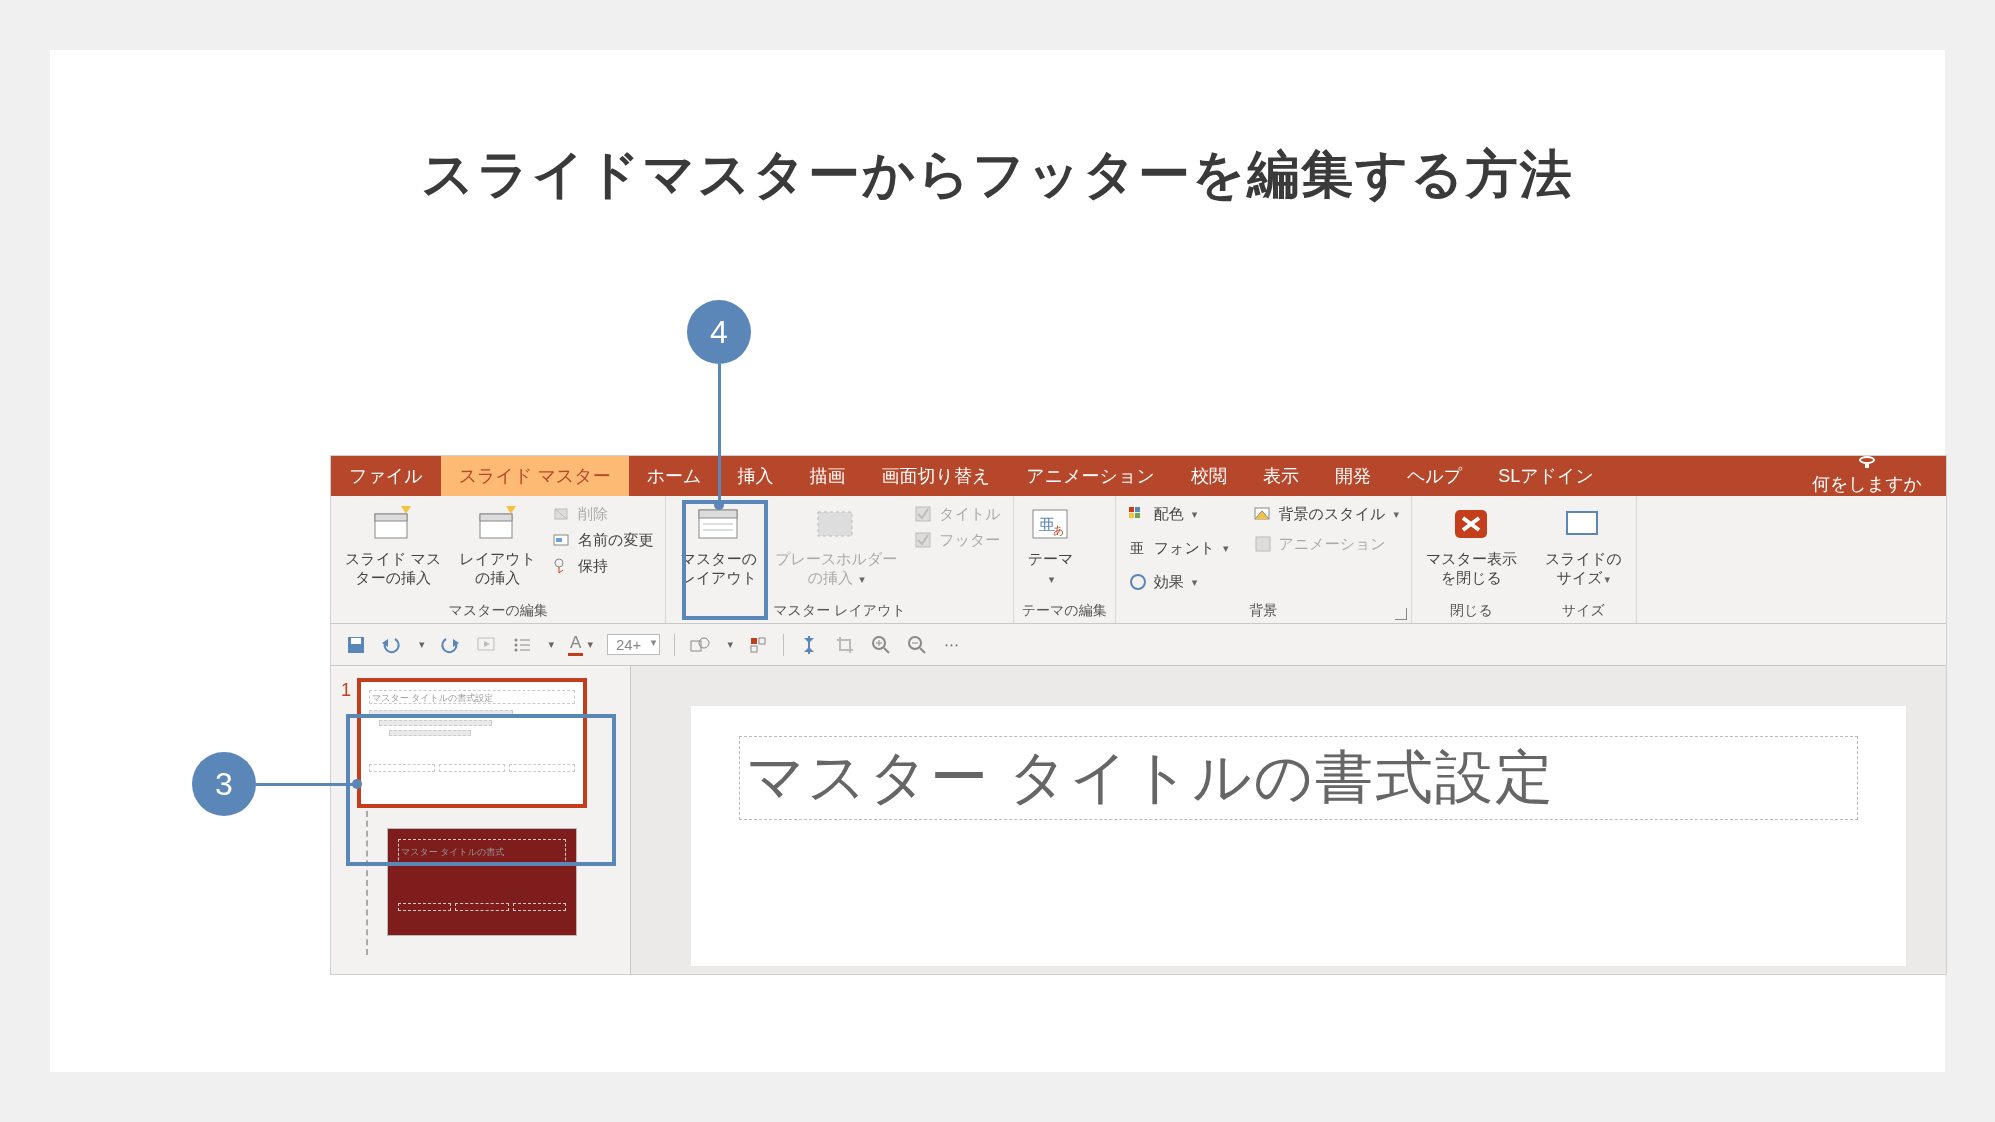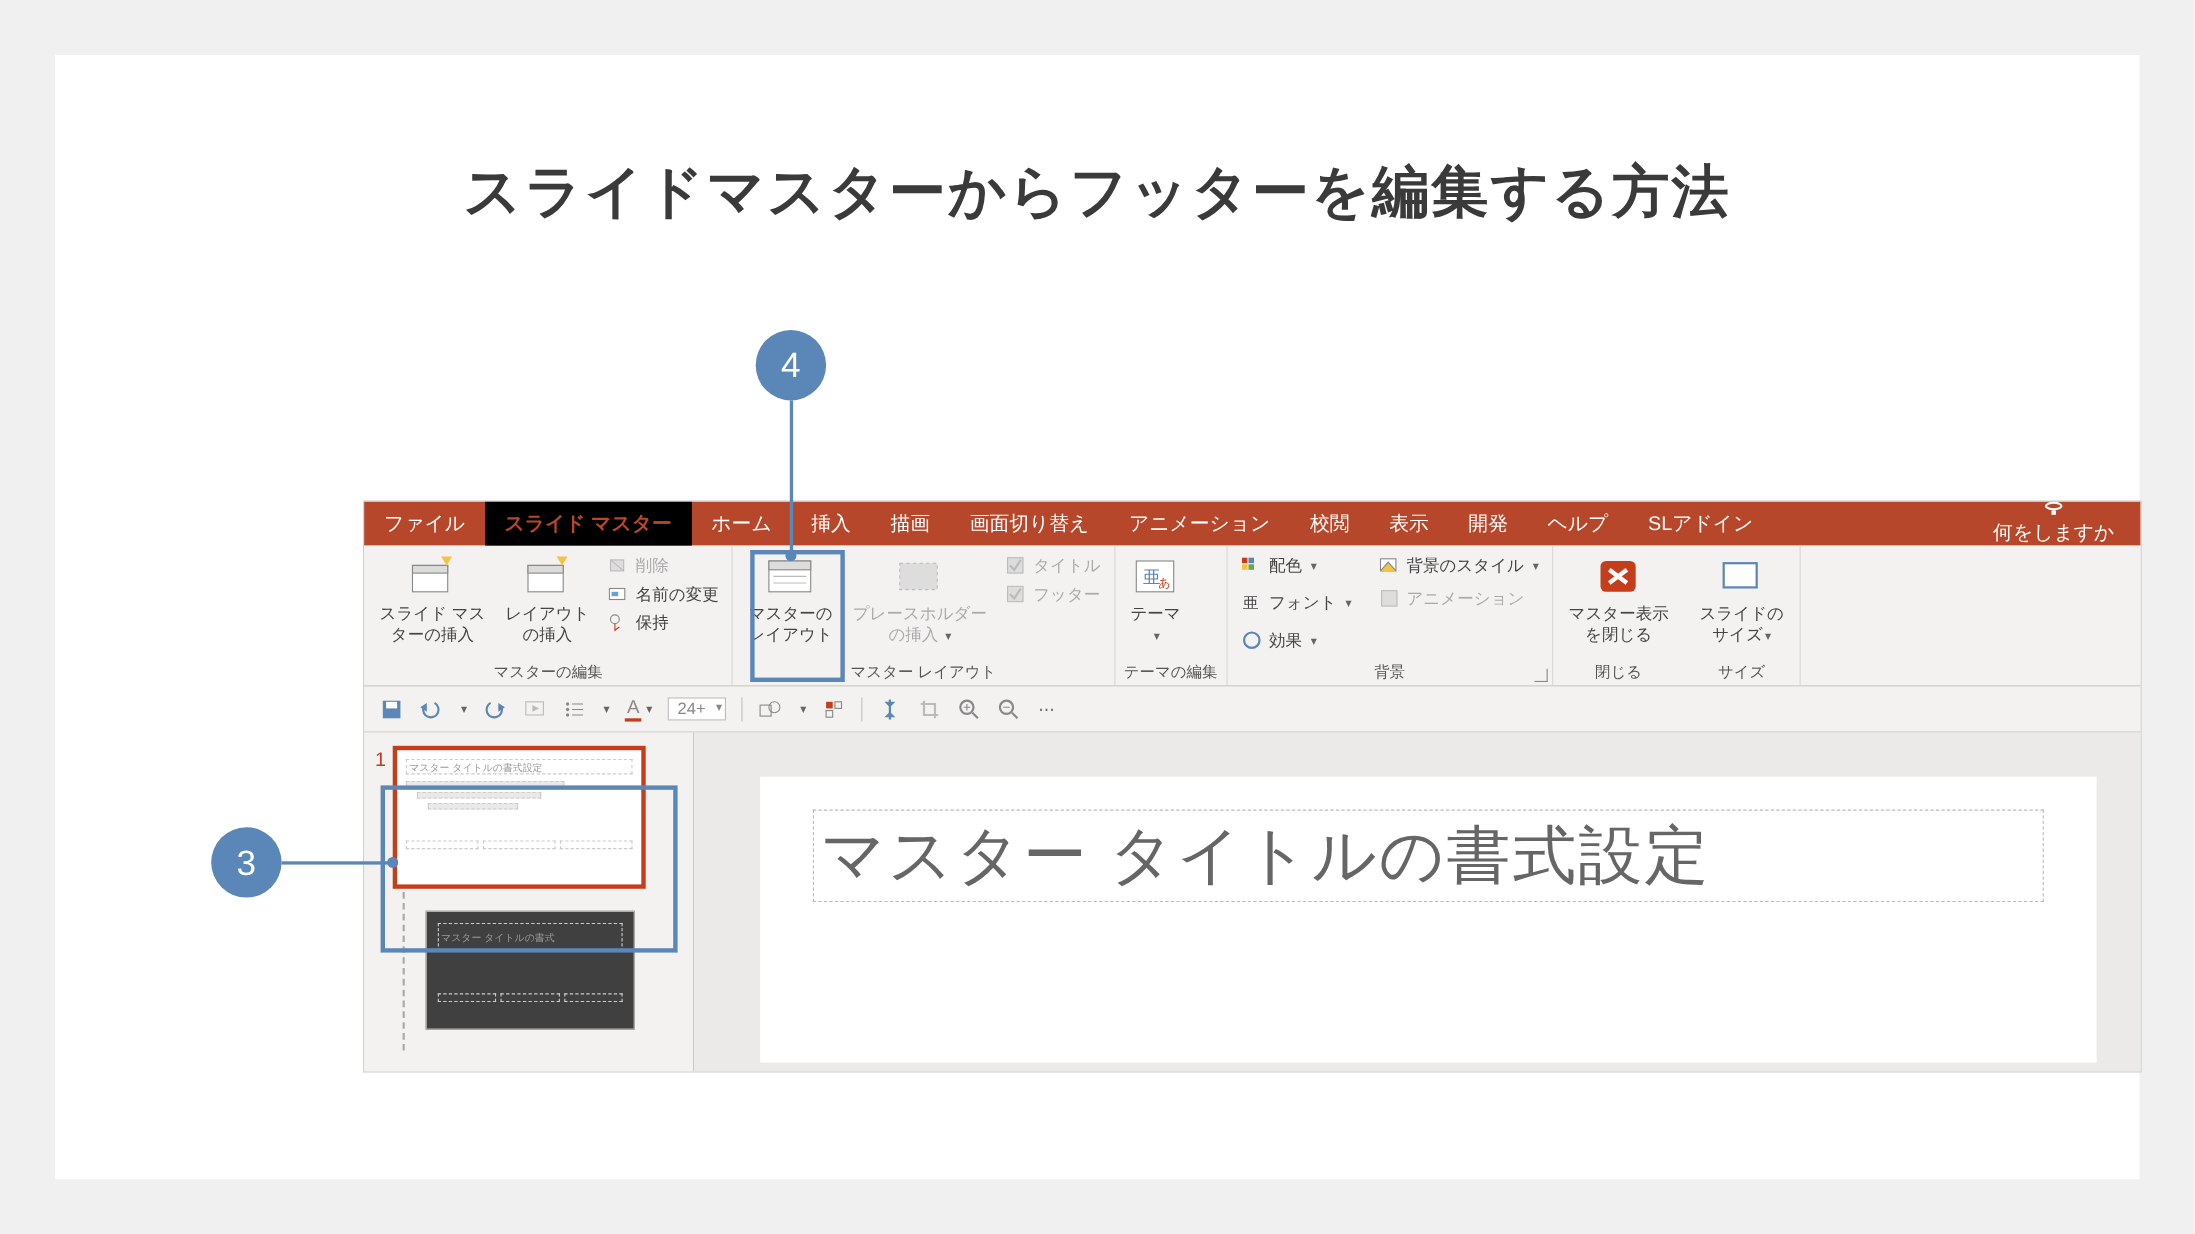--- a/index.html
+++ b/index.html
@@ -50,23 +50,23 @@
     font-size: 18px;
   }
   .tab {
     padding: 0 18px;
     display: flex;
     align-items: center;
     white-space: nowrap;
     cursor: pointer;
   }
   .tab.active {
-    background: #000000;
+    background: #fdba74;
     color: #b7472a;
-    font-weight: 700;
+    font-weight: 400;
   }
   .tell-me {
     margin-left: auto;
     display: flex;
     align-items: center;
     gap: 8px;
     padding: 0 24px;
     flex-direction: column;
   }
   .bulb {
@@ -204,21 +204,21 @@
   }
   .master-thumb .slide-mini {
     width: 230px; height: 130px;
     background: #fff;
     border: 4px solid #c43e1c;
     padding: 8px;
   }
   .layout-thumb {
     margin-left: 46px;
     width: 190px; height: 108px;
-    background: #404040;
+    background: #7f1d1d;
     border: 1px solid #bbb;
     padding: 10px;
     position: relative;
   }
   .layout-thumb:before{
     content:"";
     position:absolute;
     left:-22px; top:-18px; bottom:-20px;
     border-left: 2px dashed #aaa;
   }

